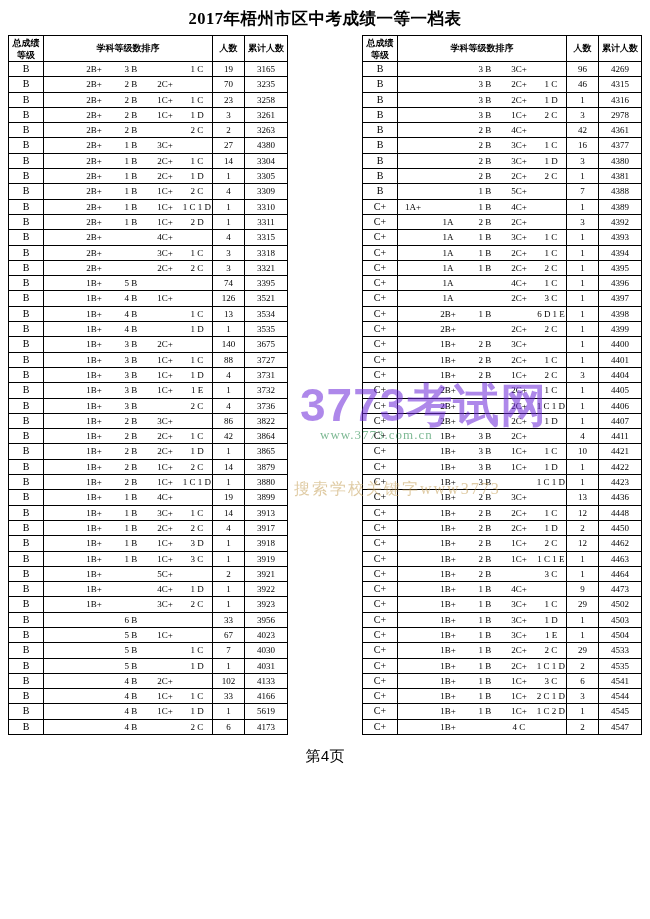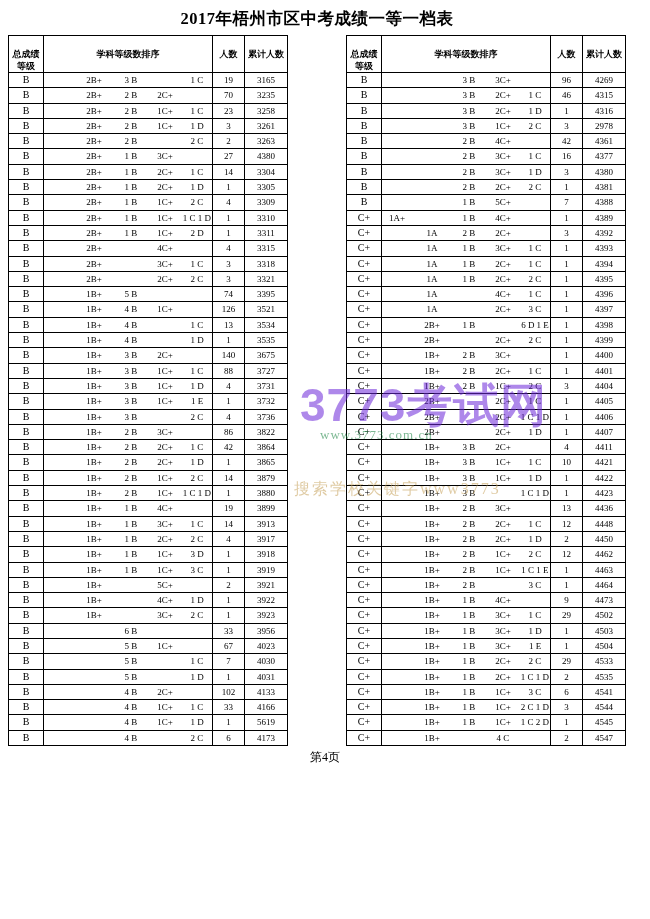--- a/index.html
+++ b/index.html
@@ -13,21 +13,21 @@
     font-family: "Liberation Serif", serif;
     color: #000;
     position: relative;
     overflow: hidden;
   }
   #page {
     width: 650px;
     height: 772px;
     position: relative;
     box-sizing: border-box;
-    padding: 6px 24px 0 8px;
+    padding: 6px 8px 0 8px;
   }
   #title {
     text-align: center;
     font-size: 16.5px;
     font-weight: bold;
     letter-spacing: 0.5px;
     margin: 2px 0 5px 0;
     font-family: "Liberation Serif", serif;
   }
   #tables {
@@ -92,32 +92,31 @@
   .s4 { width: 30px; }
   td.num-cell, td.cum-cell {
     font-size: 9px;
     font-family: "Liberation Serif", serif;
   }
   .head-two-line {
     display: flex;
     flex-direction: column;
     justify-content: center;
     height: 25px;
-    margin-top: 11px;
   }
   .head-two-line span { line-height: 12px; }
 
   #footer {
     position: absolute;
     left: 0;
     right: 0;
     bottom: 6px;
     text-align: center;
-    font-size: 12px;
-    font-family: Liberation Serif, serif;
+    font-size: 15px;
+    font-family: Liberation Mono, monospace;
   }
 
   
   #watermark {
     position: absolute;
     left: 300px;
     top: 375px;
     width: 330px;
     height: 145px;
     pointer-events: none;

